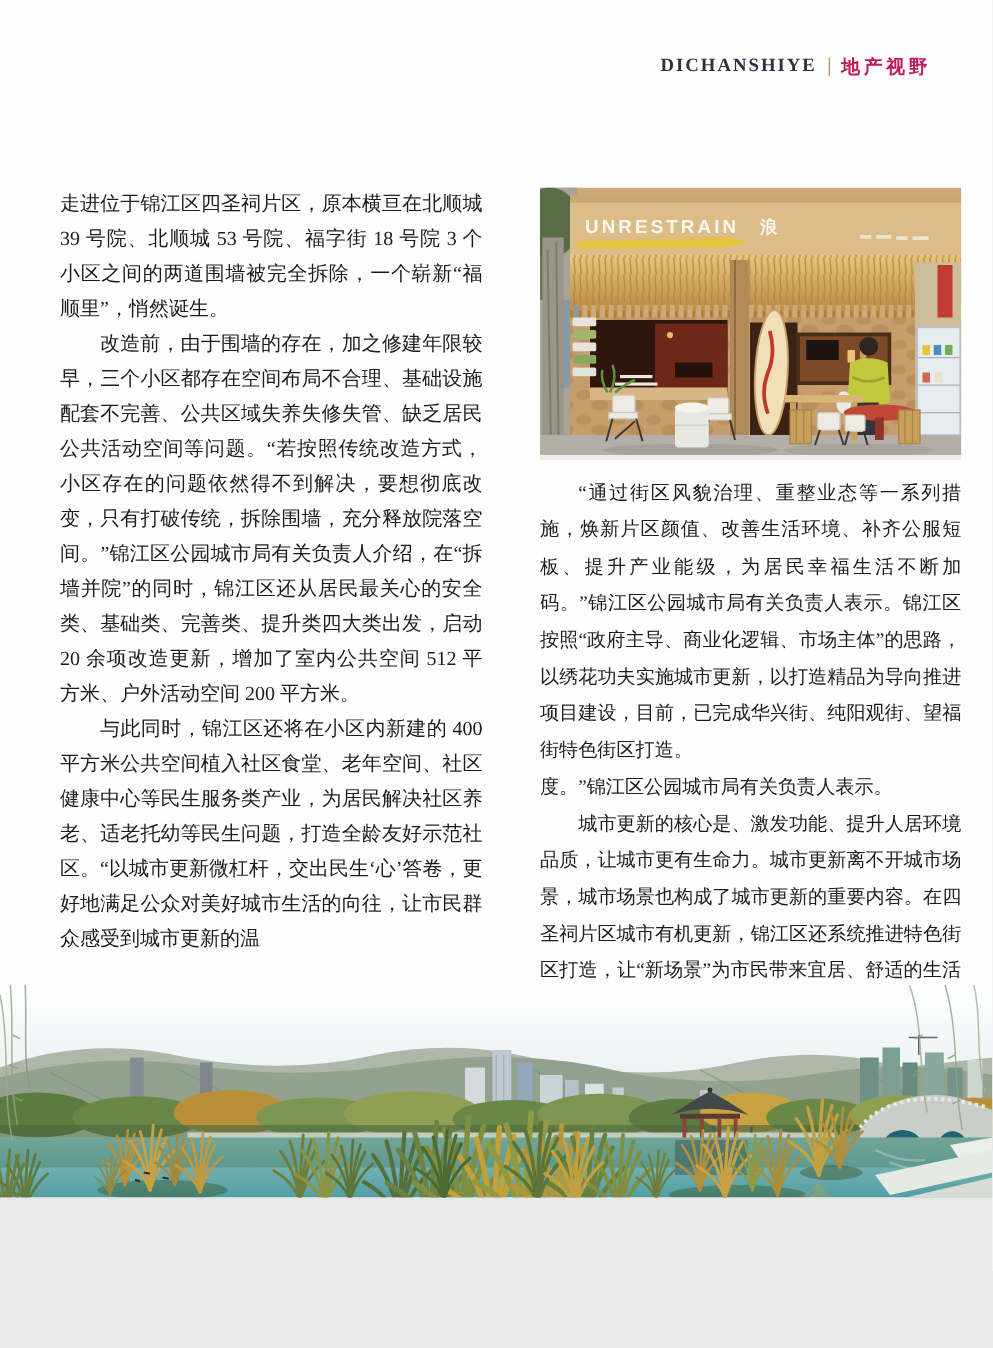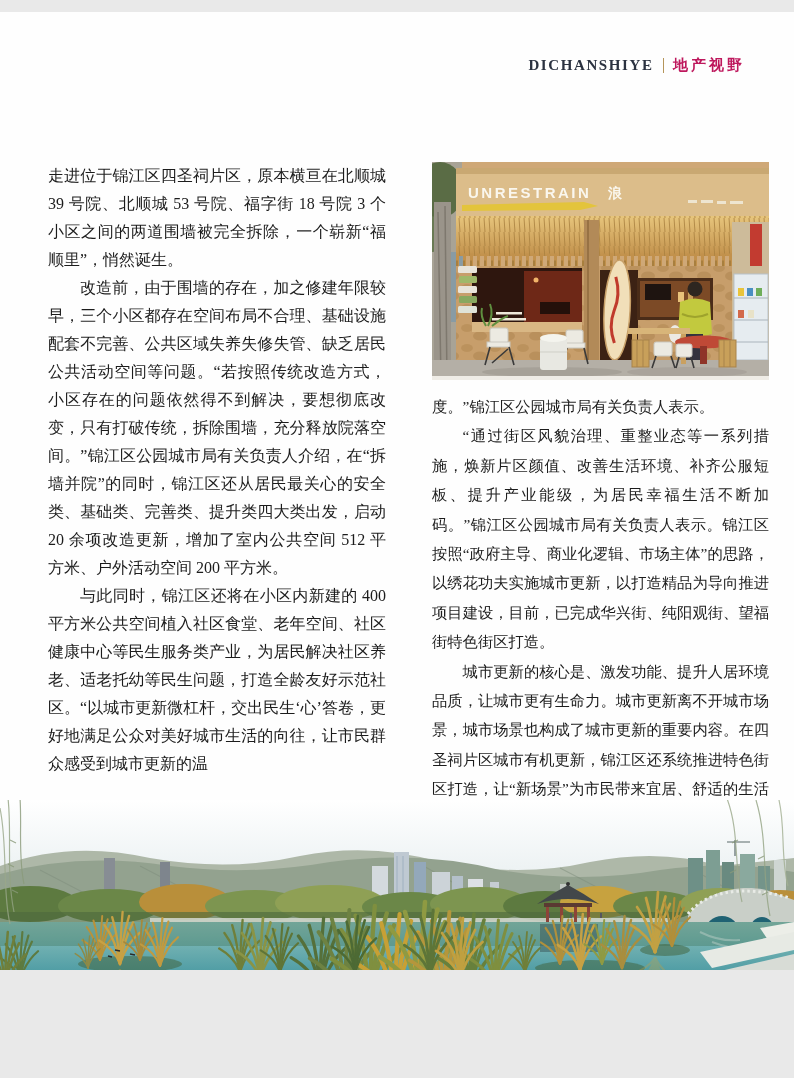--- a/index.html
+++ b/index.html
@@ -1,17 +1,17 @@
 <!DOCTYPE html>
 <html><head>
 <meta charset="utf-8">
 <style>
   html,body{margin:0;padding:0;background:#e9e9e9;}
   .page{
-    position:relative;width:794px;height:958px;margin:12px auto;
+    position:relative;width:794px;height:958px;margin:0 auto;
     background:#fefefe;overflow:hidden;
     font-family:"Liberation Serif","DejaVu Serif",serif;
     color:#1c1c1c;
   }
   
   .masthead{
     position:absolute;top:44px;right:49px;
     display:flex;align-items:center;gap:9px;
     font-size:15px;
   }
@@ -204,22 +204,22 @@
           </g>
           <rect x="108" y="176" width="27" height="32" rx="3" fill="#e8e8e2"></rect>
           <ellipse cx="121.5" cy="176" rx="13.5" ry="4" fill="#f4f4ee"></ellipse>
           <line x1="108" y1="190" x2="135" y2="190" stroke="#cfcfc7"></line>
         </g>
 
         <rect x="0" y="214" width="337" height="4" fill="#efece6"></rect>
       </svg>
     </figure>
 
+    <p class="para">“通过街区风貌治理、重整业态等一系列措施，焕新片区颜值、改善生活环境、补齐公服短板、提升产业能级，为居民幸福生活不断加码。”锦江区公园城市局有关负责人表示。锦江区按照“政府主导、商业化逻辑、市场主体”的思路，以绣花功夫实施城市更新，以打造精品为导向推进项目建设，目前，已完成华兴街、纯阳观街、望福街特色街区打造。</p>
     <p class="para noindent">度。”锦江区公园城市局有关负责人表示。</p>
-    <p class="para">“通过街区风貌治理、重整业态等一系列措施，焕新片区颜值、改善生活环境、补齐公服短板、提升产业能级，为居民幸福生活不断加码。”锦江区公园城市局有关负责人表示。锦江区按照“政府主导、商业化逻辑、市场主体”的思路，以绣花功夫实施城市更新，以打造精品为导向推进项目建设，目前，已完成华兴街、纯阳观街、望福街特色街区打造。</p>
     <p class="para"><span>城市更新的核心是、激发功能、提升人居环境品质，让城市更有生命力。城市更新离不开城市场景，城市场景也构成了城市更新的重要内容。在四圣祠片区城市有机更新，锦江区还系统推进特色街区打造，让“新场景”为市民带来宜居、舒适的生活新体验。</span><span class="endmark"><svg width="18" height="14" viewBox="0 0 18 14">
             <path d="M2,10 Q9,13 16,10 L14,13 Q9,14.5 4,13 Z" fill="#1c5fa8"></path>
             <path d="M8,9 L8,1 Q4,4 3,9 Z" fill="#1c5fa8"></path>
             <path d="M10,9 L10,2 Q14,5 15,9 Z" fill="#2e74bd"></path>
             <rect x="8.6" y="0" width="5" height="3.4" fill="#c0392b"></rect>
           </svg></span></p>
     <p class="source">（来源：四川新闻网）</p>
   </section>
 
   <figure class="wetland">

